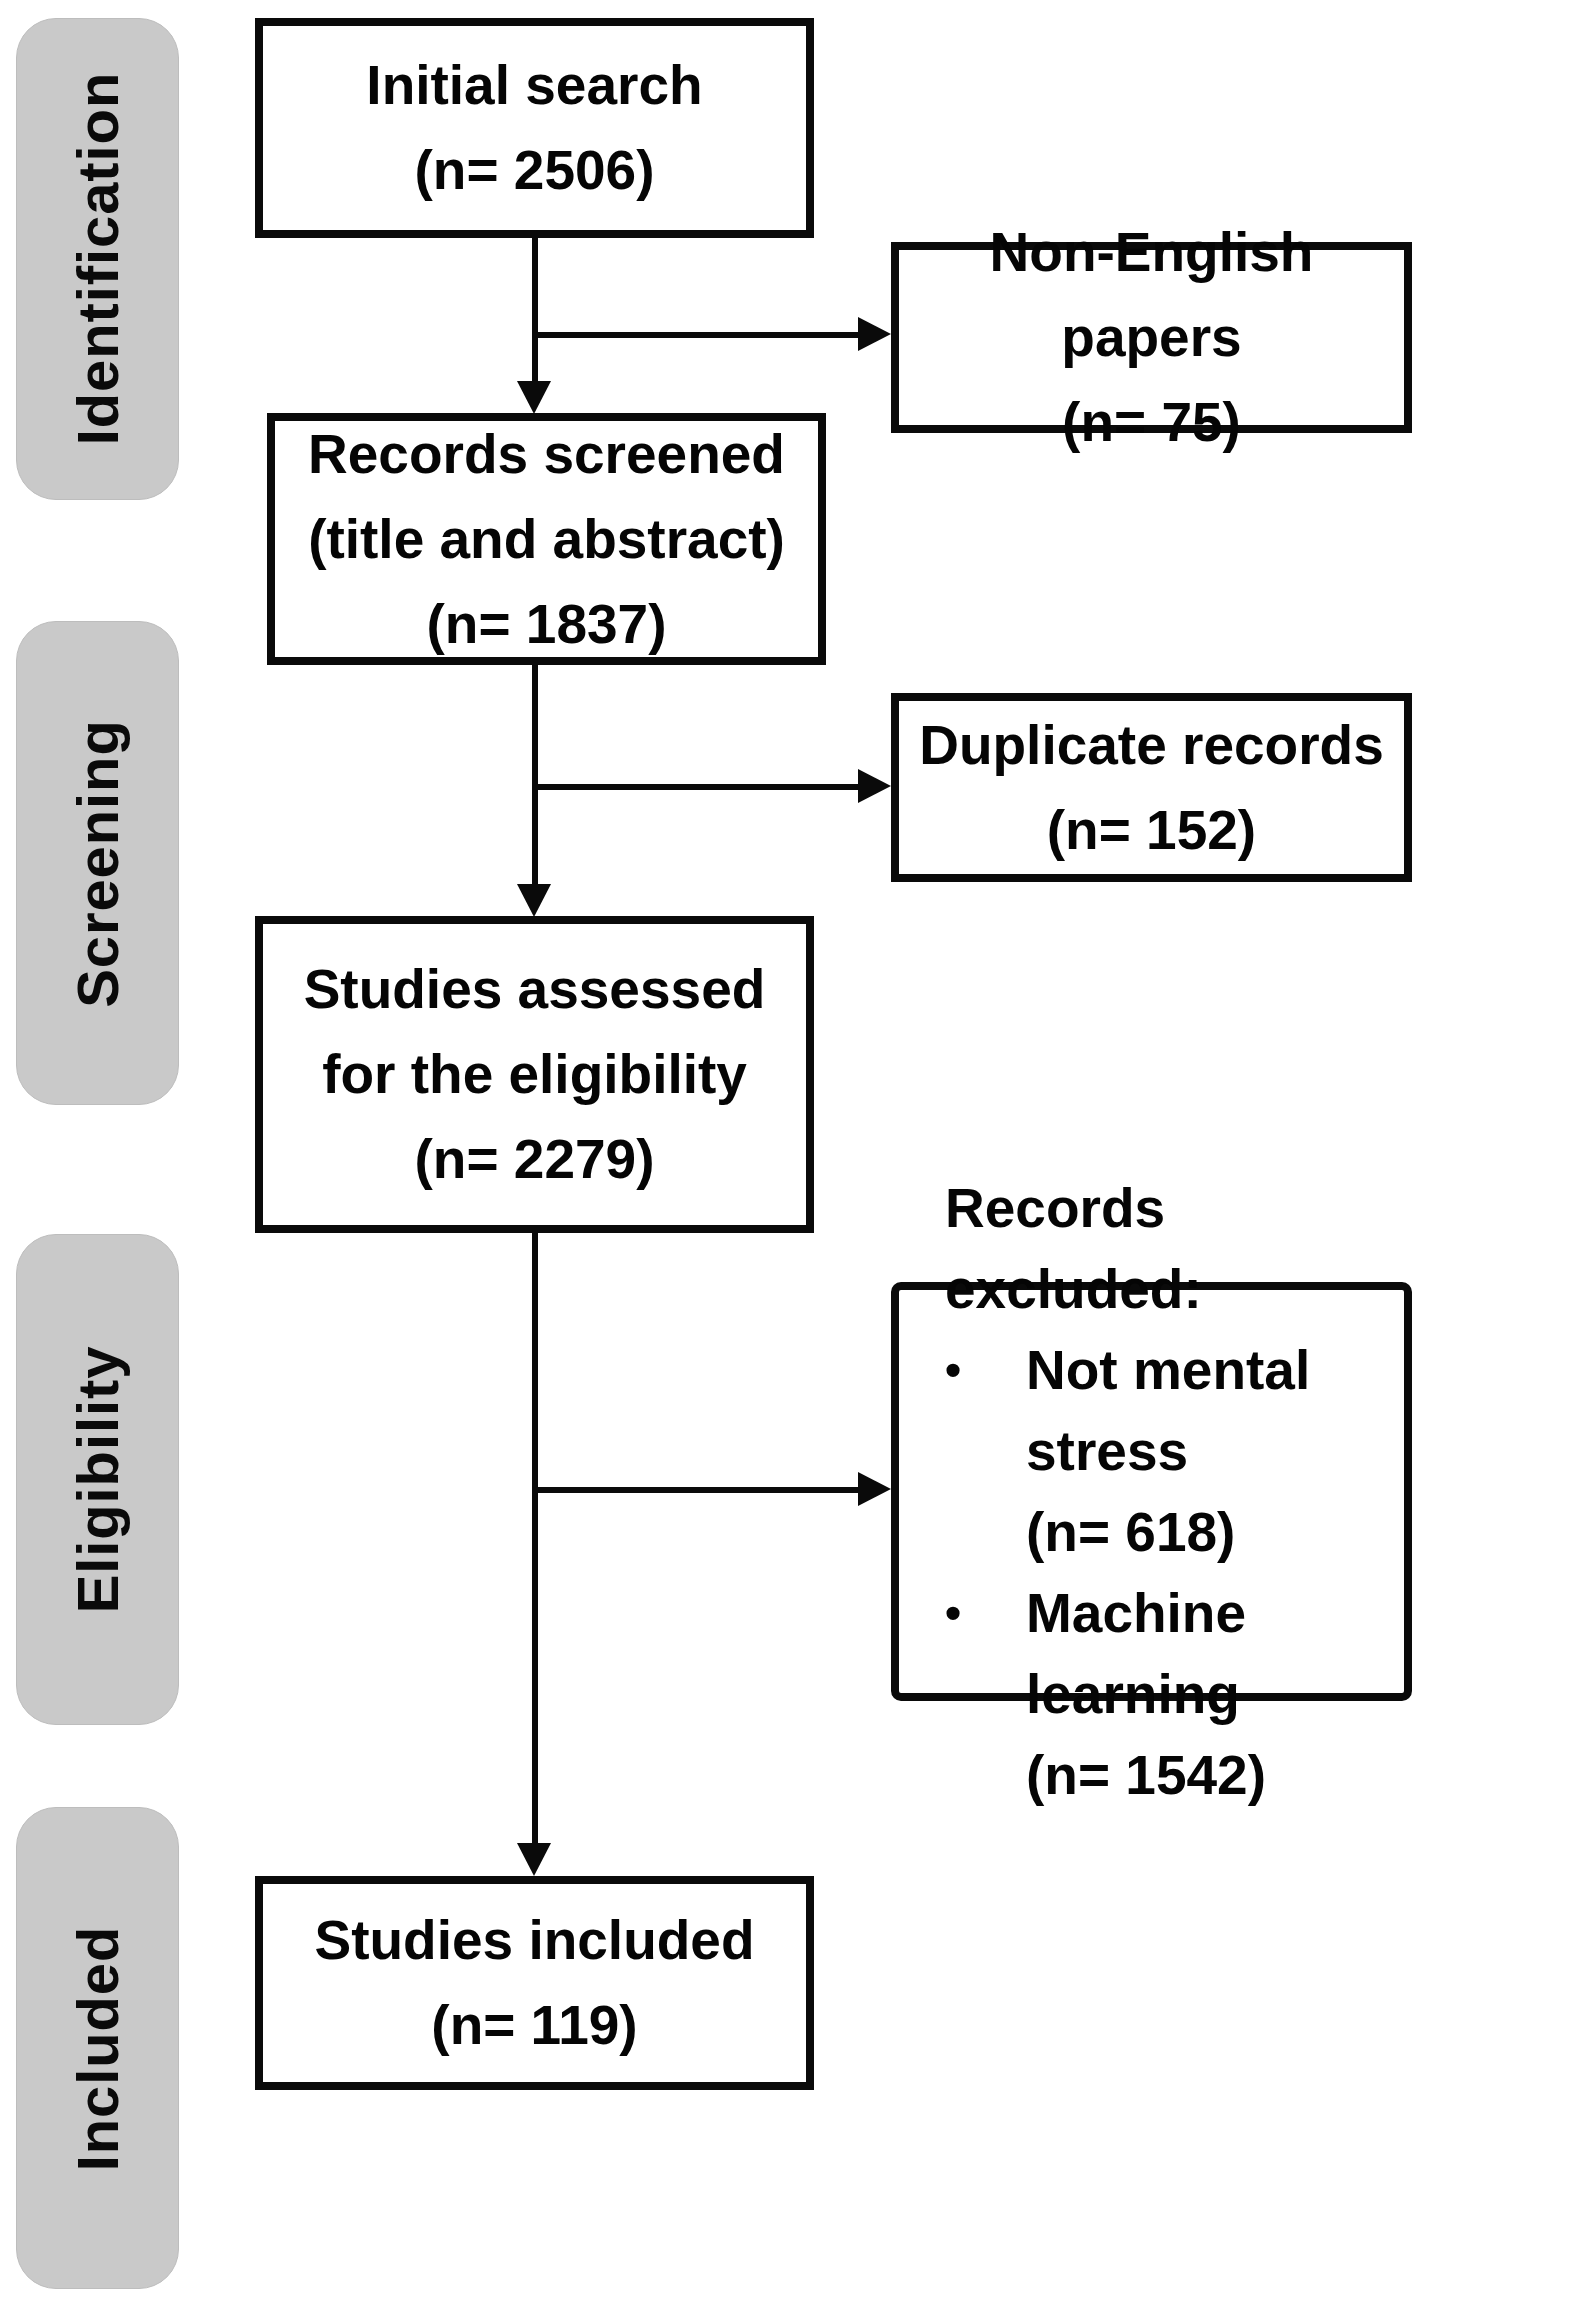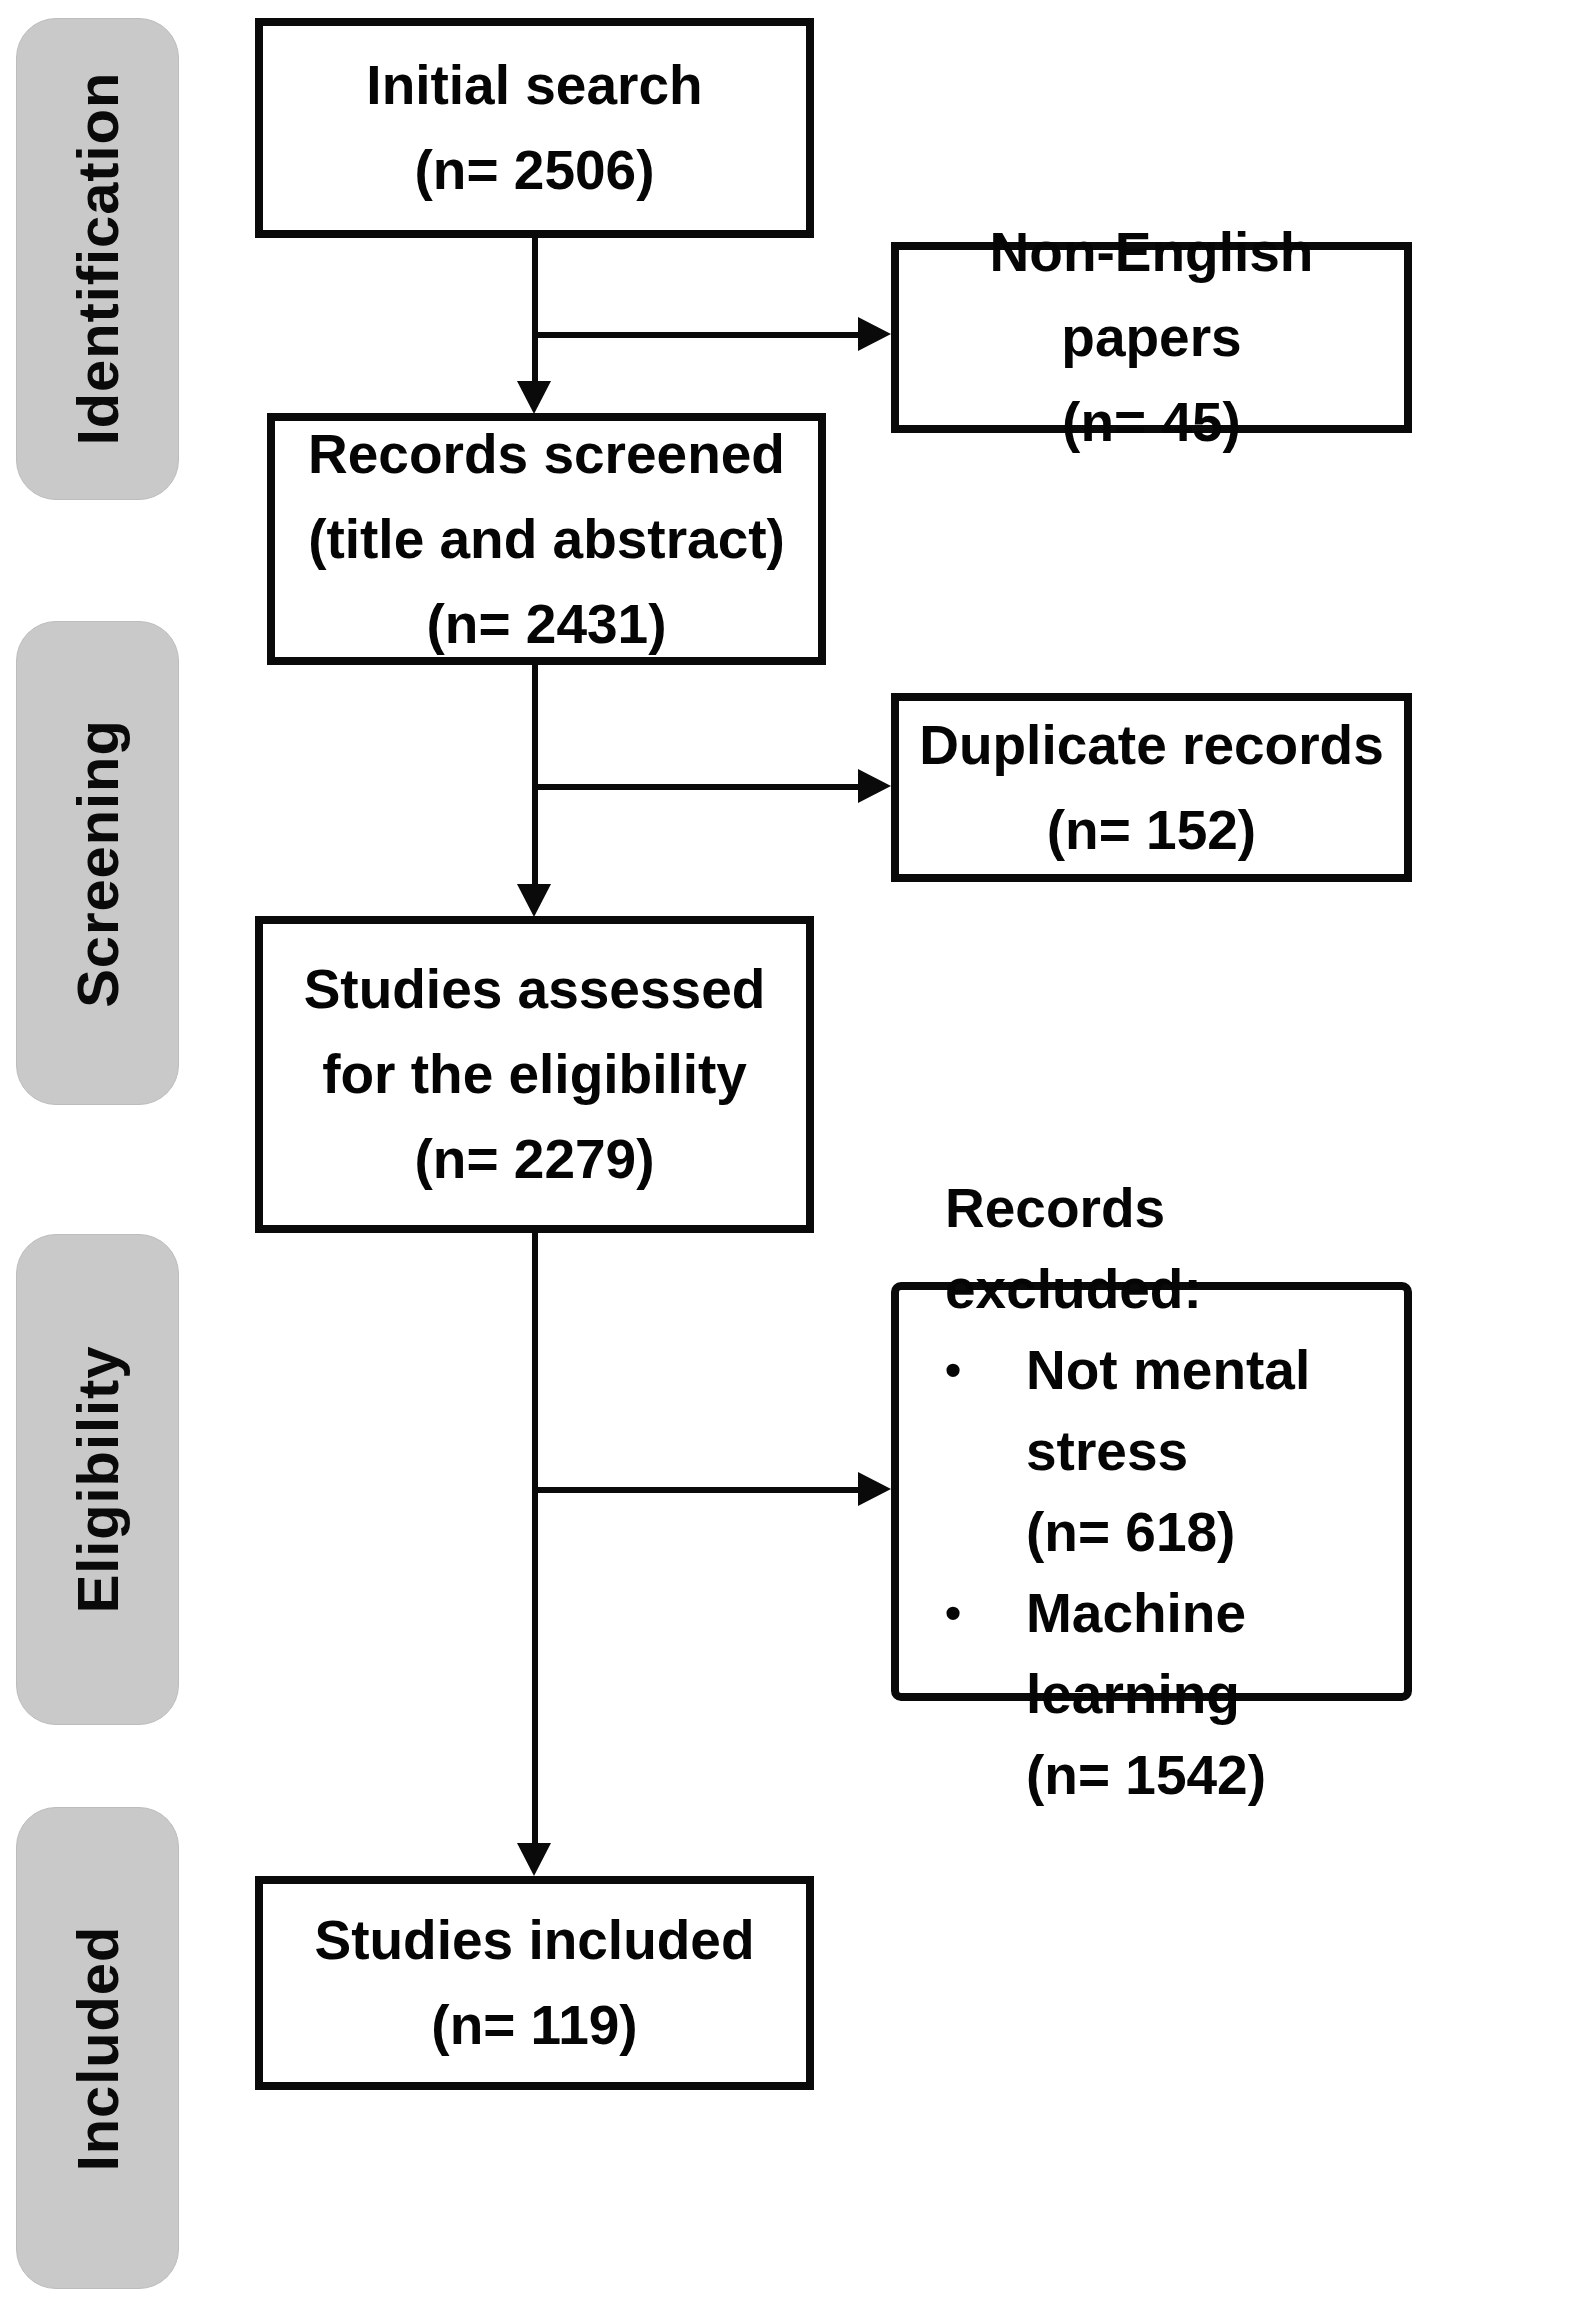--- a/index.html
+++ b/index.html
@@ -112,37 +112,37 @@
   </div>
 
   <div class="box main" style="top:17.6px; height:220px;">
     <span>Initial search</span>
     <span>(n= 2506)</span>
   </div>
 
   <div class="box main" style="top:413px; height:252px;margin-left:12px;">
     <span>Records screened</span>
     <span>(title and abstract)</span>
-    <span>(n= 2431)</span>
+    <span>(n= 1837)</span>
   </div>
 
   <div class="box main" style="top:916px; height:317px;">
     <span>Studies assessed</span>
     <span>for the eligibility</span>
     <span>(n= 2279)</span>
   </div>
 
   <div class="box main" style="top:1876px; height:214px;">
     <span>Studies included</span>
     <span>(n= 119)</span>
   </div>
 
   <div class="box side" style="top:242px; height:191px;">
     <span>Non-English papers</span>
-    <span>(n= 45)</span>
+    <span>(n= 75)</span>
   </div>
 
   <div class="box side" style="top:693px; height:189px;">
     <span>Duplicate records</span>
     <span>(n= 152)</span>
   </div>
 
   <div class="box side bullets" style="top:1282px; height:419px;">
     <div>Records excluded:</div>
     <div class="excl-item">

